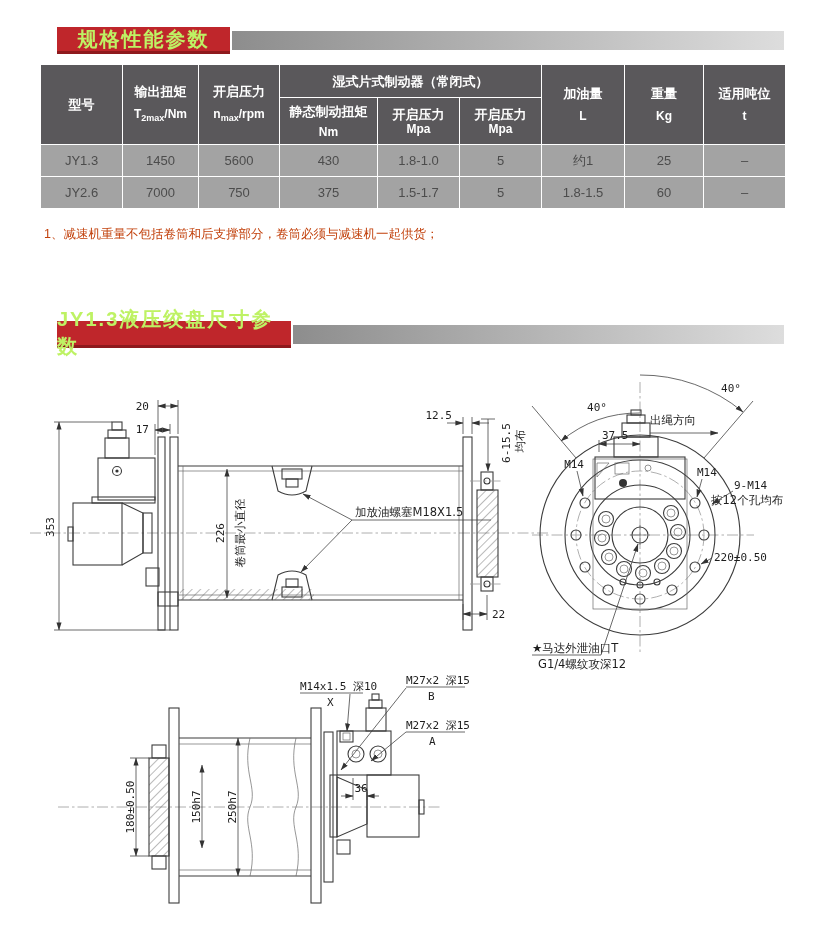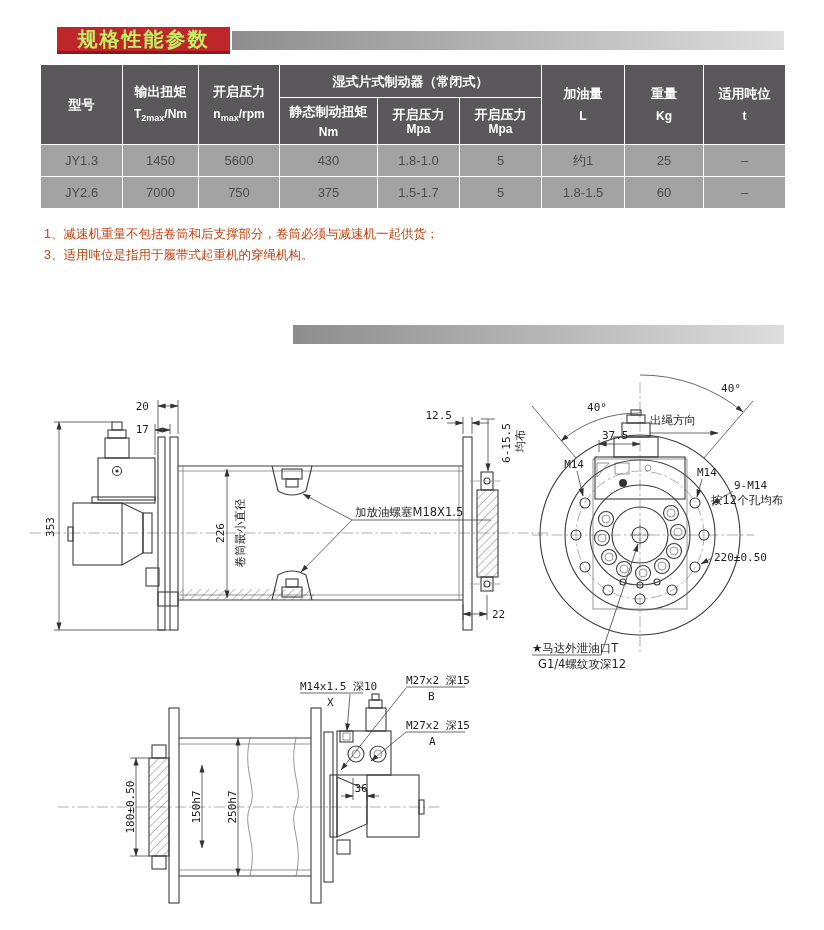--- a/index.html
+++ b/index.html
@@ -118,23 +118,25 @@
       <td>5</td>
       <td>1.8-1.5</td>
       <td>60</td>
       <td>–</td>
     </tr>
   </tbody>
     </table>
 
   <div class="notes">
     <div>1、减速机重量不包括卷筒和后支撑部分，卷筒必须与减速机一起供货；</div>
-    <div>3、适用吨位是指用于履带式起重机的穿绳机构。</div>
   </div>
 
+  <div class="red-box" style="left:57px;top:321px;width:234px;height:24px;">
+    <span>JY1.3液压绞盘尺寸参数</span>
+  </div>
   <div class="grad-bar" style="left:293px;top:325px;width:491px;"></div>
 
   <svg class="draw" viewBox="0 0 824 930">
     <defs>
       <pattern id="hatch" width="6" height="6" patternUnits="userSpaceOnUse" patternTransform="rotate(45)">
         <line x1="0" y1="0" x2="0" y2="6" stroke="#555" stroke-width="0.8"></line>
       </pattern>
       <marker id="ar" viewBox="0 0 10 8" refX="9.5" refY="4" markerWidth="10" markerHeight="8" orient="auto-start-reverse">
         <path d="M0,0.8 L10,4 L0,7.2 Z" fill="#333"></path>
       </marker>

